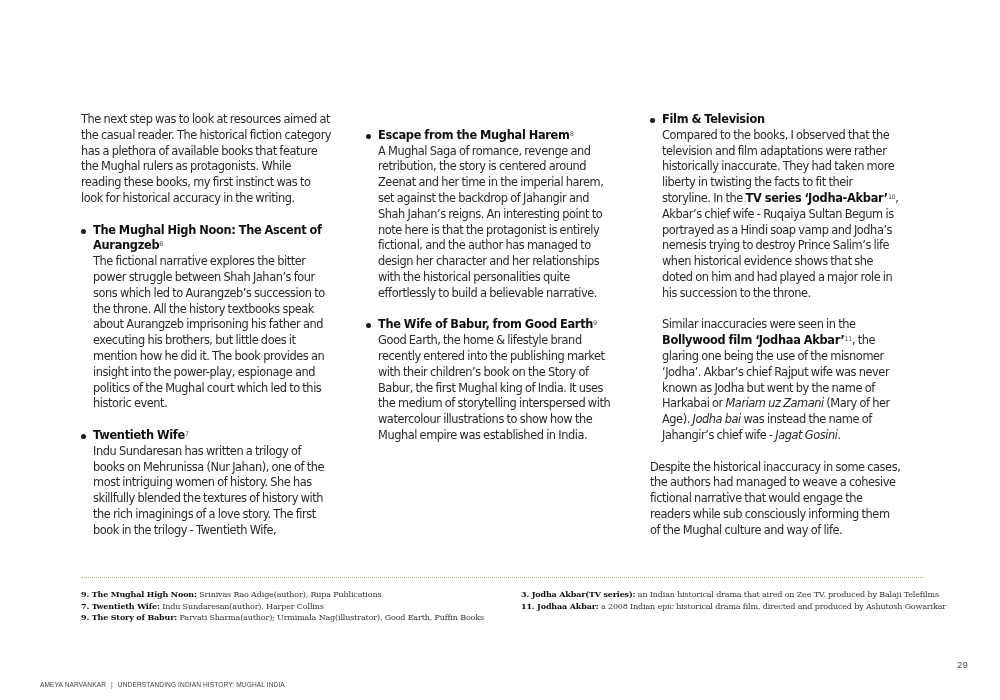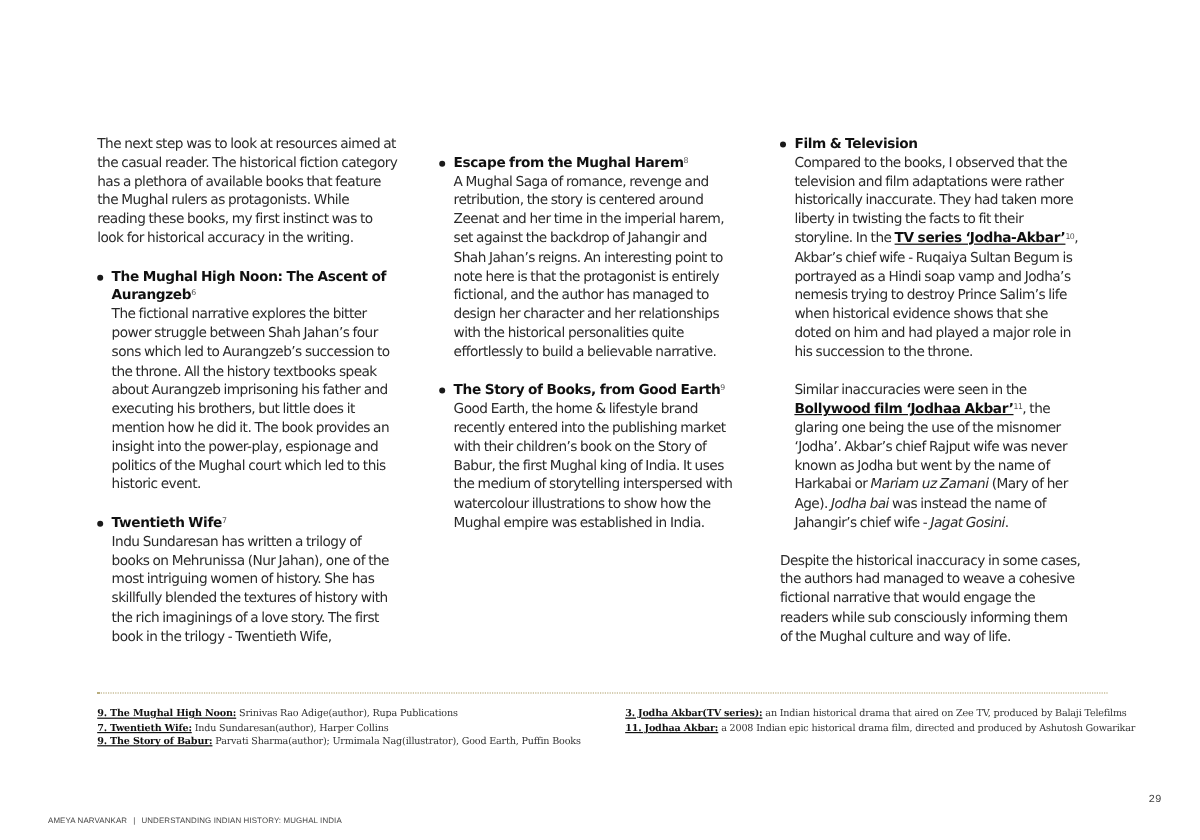--- a/index.html
+++ b/index.html
@@ -8,21 +8,21 @@
   .col { position:absolute; top:112px; width:252px; font-size:11.4px; line-height:15.8px; letter-spacing:-0.45px; word-spacing:-0.5px; }
   .col1 { left:81px; }
   .col2 { left:366px; }
   .col3 { left:650px; }
   .para { margin:0; }
   .gap { height:15.8px; }
   .bullet { position:relative; padding-left:12px; }
   .bullet-dot { position:absolute; left:0; top:6px; width:5px; height:5px; border-radius:50%; background:#1a1a1a; }
   .bullet-title { font-weight:bold; color:#111; letter-spacing:-0.3px; }
   sup { font-size:6.5px; vertical-align:top; position:relative; top:-1px; font-weight:normal; color:#555; }
-  b { color:#111; letter-spacing:-0.3px;text-decoration:underline; }
+  b { color:#111; letter-spacing:-0.3px; }
   .sep { position:absolute; left:81px; top:577px; width:842px; height:0; border-top:1.5px dotted #b9ad7e; }
   .fn { position:absolute; top:589px; font-family:"DejaVu Serif", serif; font-size:8px; line-height:10.7px; color:#333; letter-spacing:-0.15px; }
   .fn-left { left:81px; }
   .fn-right { left:521px; }
   .fn b { color:#111; letter-spacing:-0.15px; }
   .footer { position:absolute; top:681px; left:40px; font-family:Liberation Sans, sans-serif; font-size:6.6px; color:#444; letter-spacing:0.1px; }
   .footer .bar { margin:0 5px; }
   .pageno { position:absolute; top:661px; left:957px; font-family:Liberation Mono, monospace; font-size:9px; color:#444; }
 </style>
 </head>
@@ -47,21 +47,21 @@
 <div class="col col2">
   <div class="gap"></div>
   <div class="bullet">
     <span class="bullet-dot"></span>
     <div><span class="bullet-title">Escape from the Mughal Harem</span><sup>8</sup></div>
     <p class="para">A Mughal Saga of romance, revenge and retribution, the story is centered around Zeenat and her time in the imperial harem, set against the backdrop of Jahangir and Shah Jahan’s reigns. An interesting point to note here is that the protagonist is entirely fictional, and the author has managed to design her character and her relationships with the historical personalities quite effortlessly to build a believable narrative.</p>
   </div>
   <div class="gap"></div>
   <div class="bullet">
     <span class="bullet-dot"></span>
-    <div><span class="bullet-title">The Story of Books, from Good Earth</span><sup>9</sup></div>
+    <div><span class="bullet-title">The Wife of Babur, from Good Earth</span><sup>9</sup></div>
     <p class="para">Good Earth, the home &amp; lifestyle brand recently entered into the publishing market with their children’s book on the Story of Babur, the first Mughal king of India. It uses the medium of storytelling interspersed with watercolour illustrations to show how the Mughal empire was established in India.</p>
   </div>
 </div>
 
 <div class="col col3">
   <div class="bullet">
     <span class="bullet-dot"></span>
     <div><span class="bullet-title">Film &amp; Television</span></div>
     <p class="para"><span>Compared to the books, I observed that the television and film adaptations were rather historically inaccurate. They had taken more liberty in twisting the facts to fit their storyline. In the </span><b>TV series ‘Jodha-Akbar’</b><sup>10</sup><span>, Akbar’s chief wife - Ruqaiya Sultan Begum is portrayed as a Hindi soap vamp and Jodha’s nemesis trying to destroy Prince Salim’s life when historical evidence shows that she doted on him and had played a major role in his succession to the throne.</span></p>
   </div>

